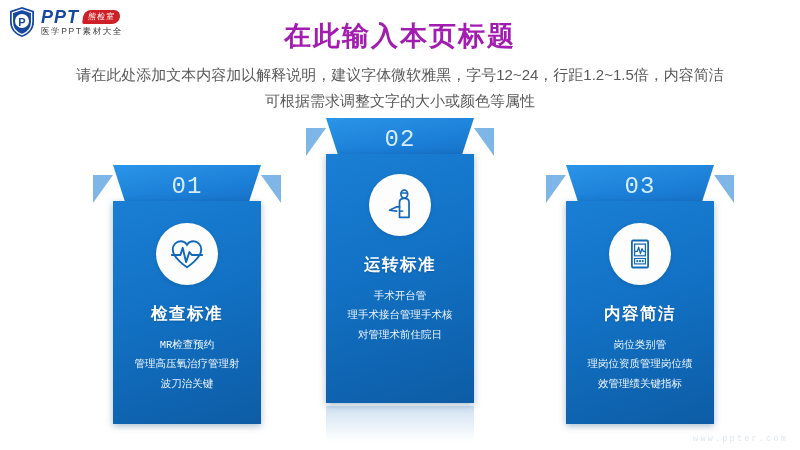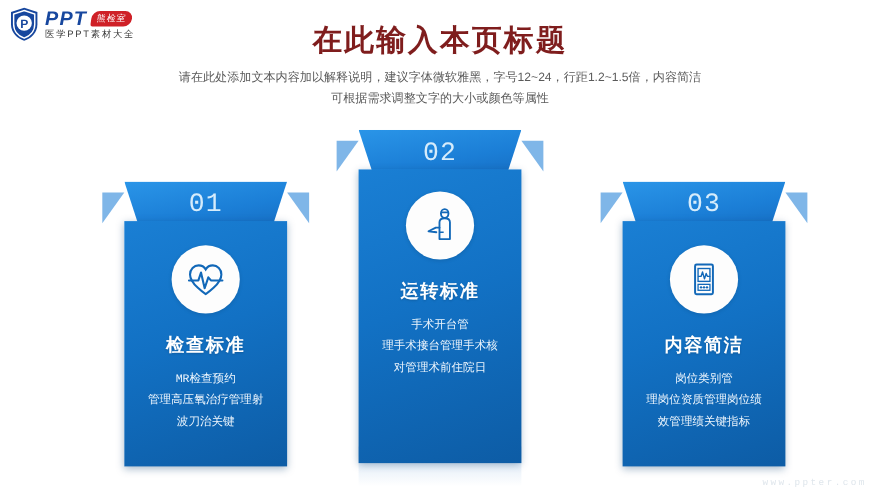--- a/index.html
+++ b/index.html
@@ -54,29 +54,29 @@
   }
 
   
   .page-title {
     position: absolute;
     left: 0; right: 0;
     top: 18px;
     text-align: center;
     font-size: 27px;
     font-weight: bold;
-    color: #7f1d1d;
+    color: #a21caf;
     letter-spacing: 2px;
   }
   .subtitle {
     position: absolute;
     left: 0; right: 0;
     top: 62px;
     text-align: center;
-    font-size: 11px;
+    font-size: 15px;
     color: #5a5a5a;
     line-height: 1.75;
   }
   .subtitle div { white-space: nowrap; }
 
   
   .cards {
     position: absolute;
     left: 0; right: 0;
     top: 118px;
@@ -140,21 +140,21 @@
     position: relative;
     margin-top: -14px;
     width: 148px;
     background: linear-gradient(160deg, #1a7fd4 0%, #1271c4 45%, #0d5ca5 100%);
     box-shadow: 0 2px 7px rgba(10, 60, 110, 0.35);
     padding: 22px 8px 26px 8px;
     box-sizing: border-box;
     text-align: center;
   }
   .card.c2 .card-body {
-    padding-bottom: 76px;
+    padding-bottom: 58px;
     padding-top: 20px;
   }
   .card.c1 .card-body, .card.c3 .card-body { padding-bottom: 30px; }
 
   .icon-circle {
     width: 62px;
     height: 62px;
     margin: 0 auto 18px auto;
     border-radius: 50%;
     background: #fdfdfd;

